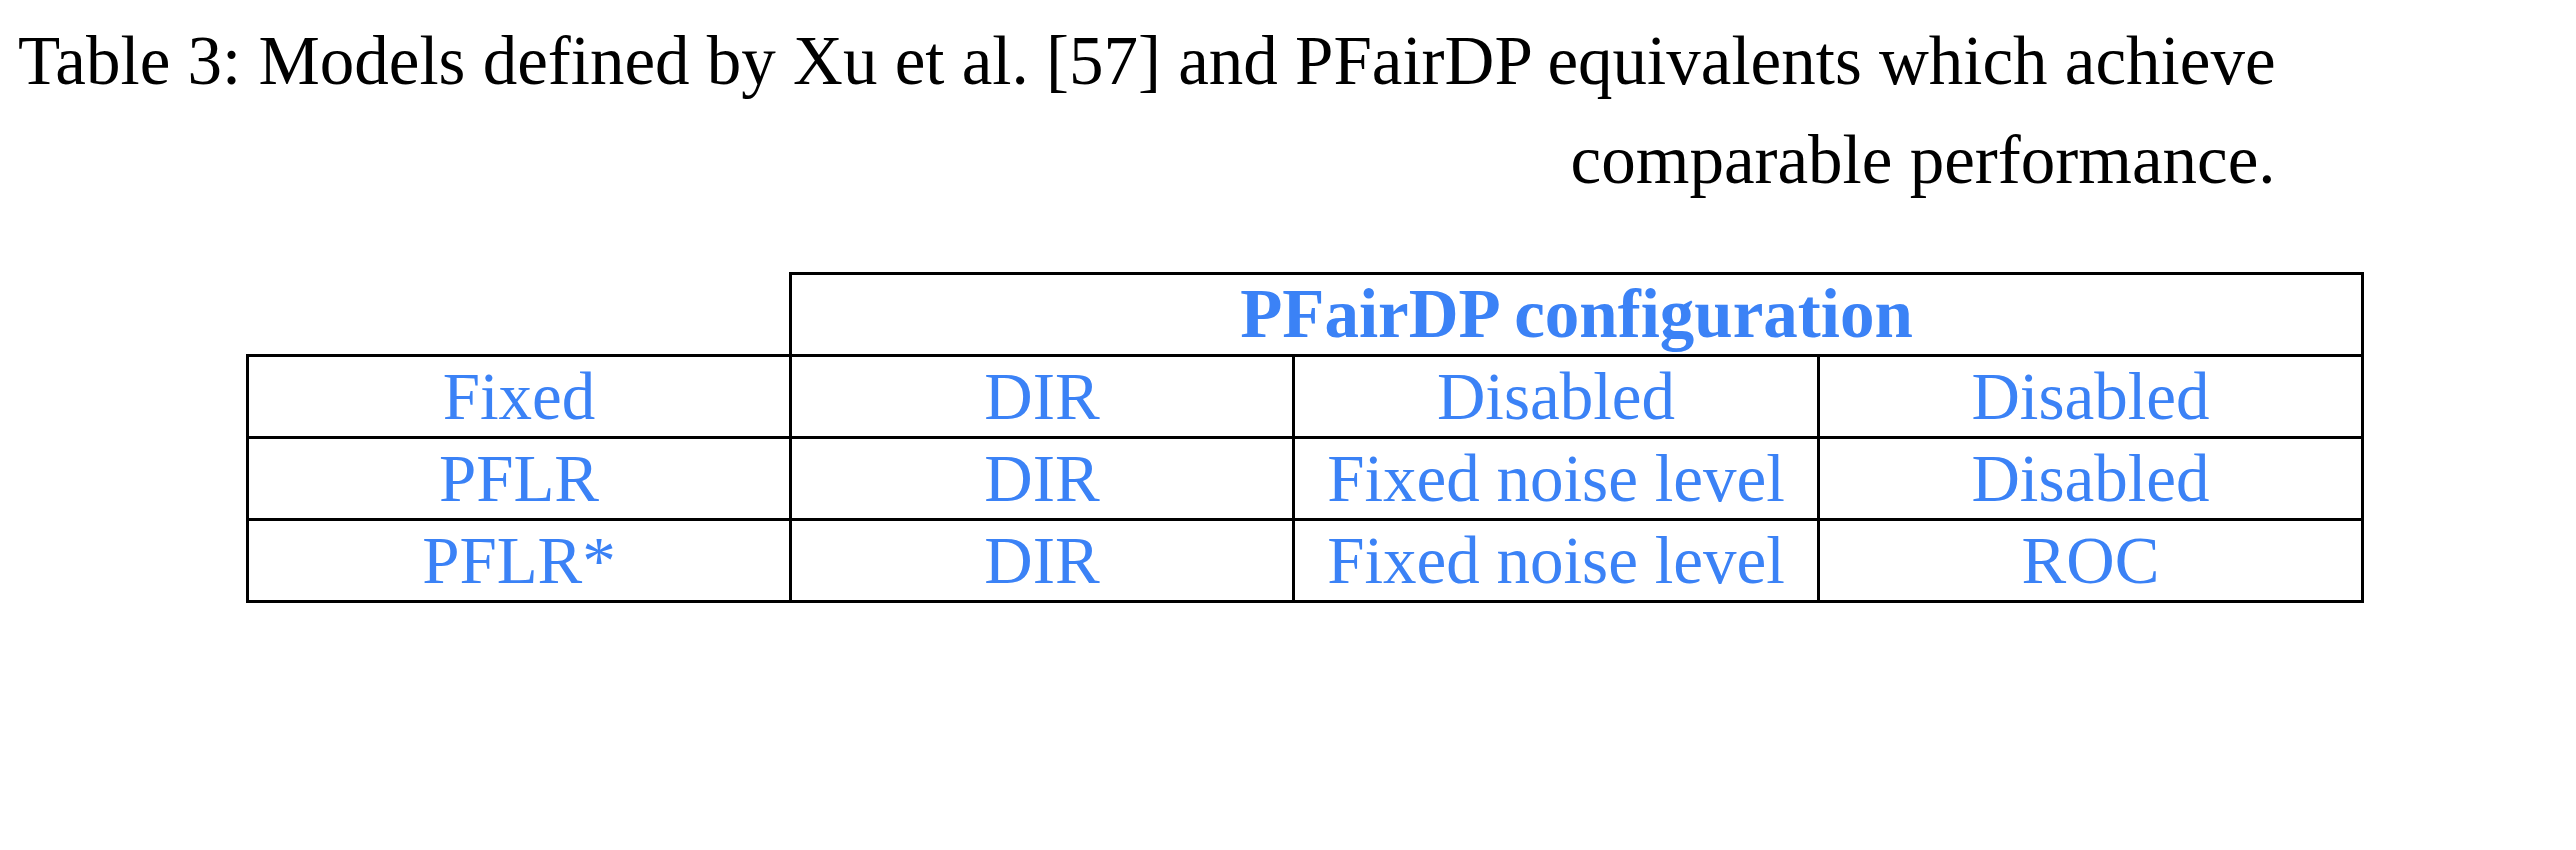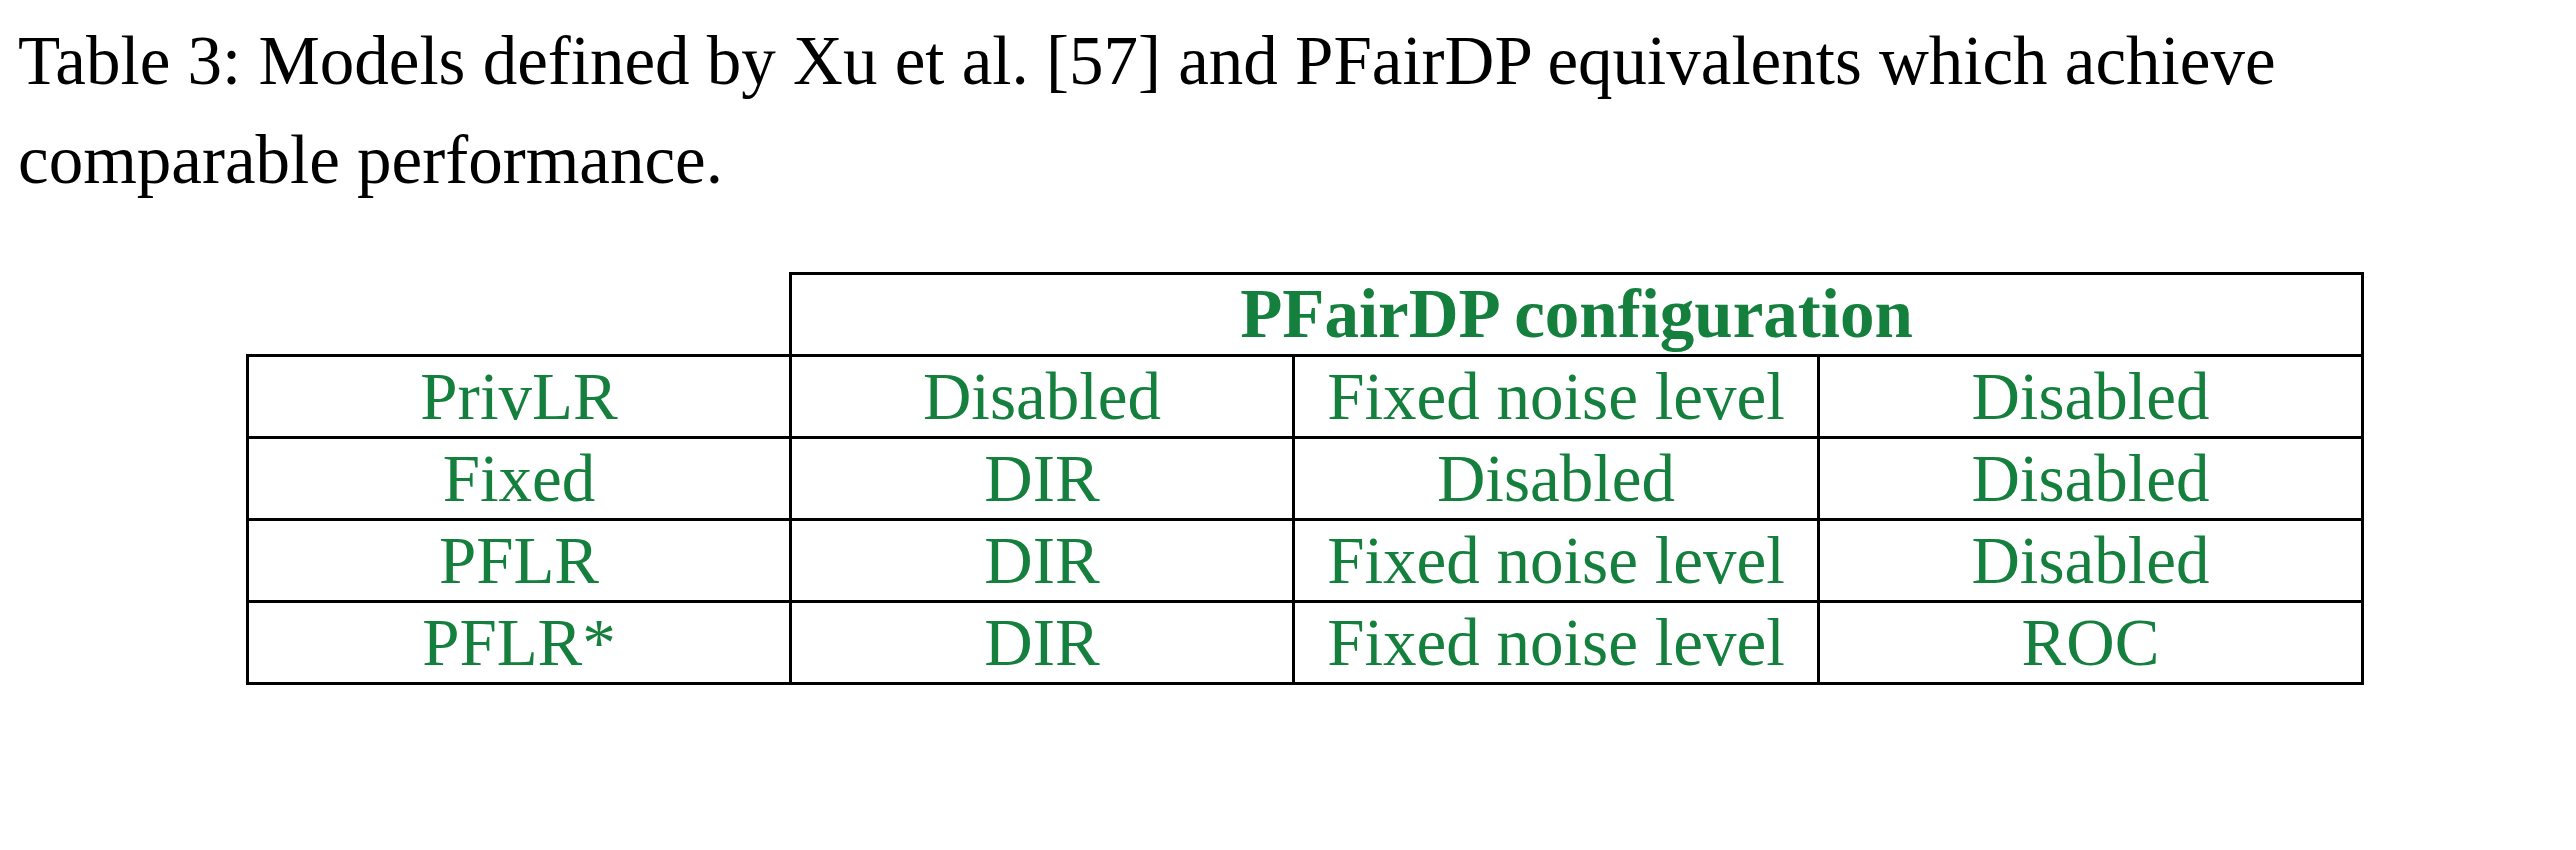--- a/index.html
+++ b/index.html
@@ -18,29 +18,30 @@
   .caption {
     position: absolute;
     left: 18px;
     top: 12.4px;
     font-size: 69px;
     line-height: 99px;
     color: #000000;
   }
   .caption-line {
     white-space: nowrap;
+    text-align: right;
   }
   table.models-table {
     position: absolute;
     left: 246px;
     top: 272px;
     border-collapse: collapse;
     table-layout: fixed;
     font-size: 67px;
-    color: #15803d;
+    color: #3b82f6;
     padding-left: 16px;
   }
   table.models-table col.c1 { width: 543px; }
   table.models-table col.c2 { width: 503px; }
   table.models-table col.c3 { width: 525px; }
   table.models-table col.c4 { width: 544px; }
   table.models-table tr {
     height: 82px;
   }
   table.models-table th,
@@ -77,26 +78,20 @@
       <col class="c4">
   </colgroup>
   <thead>
     <tr>
       <td class="corner-empty"></td>
       <th colspan="3">PFairDP configuration</th>
     </tr>
   </thead>
   <tbody>
     <tr>
-      <td>PrivLR</td>
-      <td>Disabled</td>
-      <td>Fixed noise level</td>
-      <td>Disabled</td>
-    </tr>
-    <tr>
       <td>Fixed</td>
       <td>DIR</td>
       <td>Disabled</td>
       <td>Disabled</td>
     </tr>
     <tr>
       <td>PFLR</td>
       <td>DIR</td>
       <td>Fixed noise level</td>
       <td>Disabled</td>

